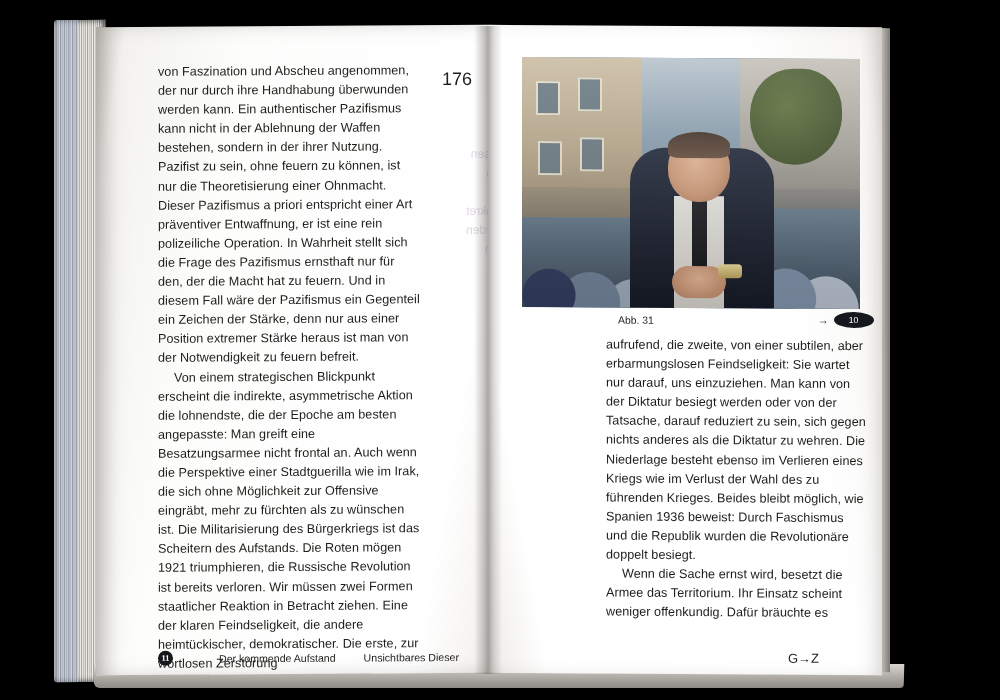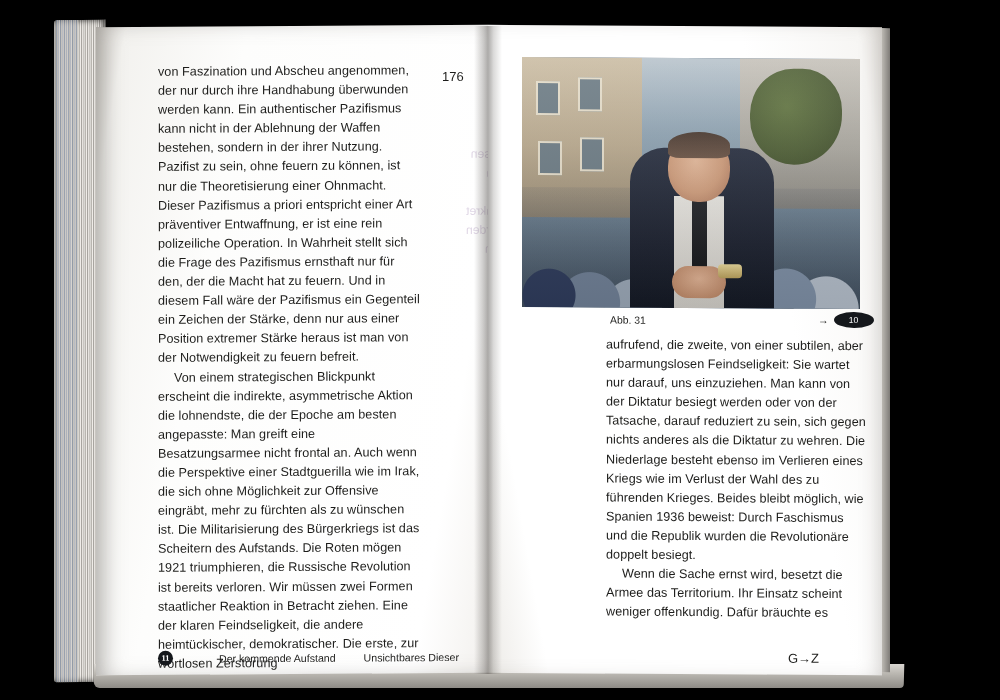--- a/index.html
+++ b/index.html
@@ -134,21 +134,21 @@
   }
   #right-text {
     left: 118px;
     top: 310px;
     width: 262px;
   }
 
   .folio {
     position: absolute;
     color: #1d1d1b;
-    font-size: 13px;
+    font-size: 18px;
   }
   #folio-left { left: 346px; top: 44px; }
 
   
   #figure {
     position: absolute;
     left: 34px;
     top: 32px;
     width: 338px;
     height: 250px;
@@ -222,21 +222,21 @@
     background: linear-gradient(180deg, #e8d79a, #b9a05c);
     border-radius: 4px;
   }
   #figure .haze {
     position: absolute; inset: 0;
     background: linear-gradient(180deg, rgba(255,255,255,.10), rgba(0,0,0,.10));
   }
 
   #fig-caption {
     position: absolute;
-    left: 122px;
+    left: 130px;
     top: 289px;
     font-size: 10.4px;
     color: #1d1d1b;
   }
   #fig-ref {
     position: absolute;
     left: 330px;
     top: 285px;
     display: flex;
     align-items: center;

